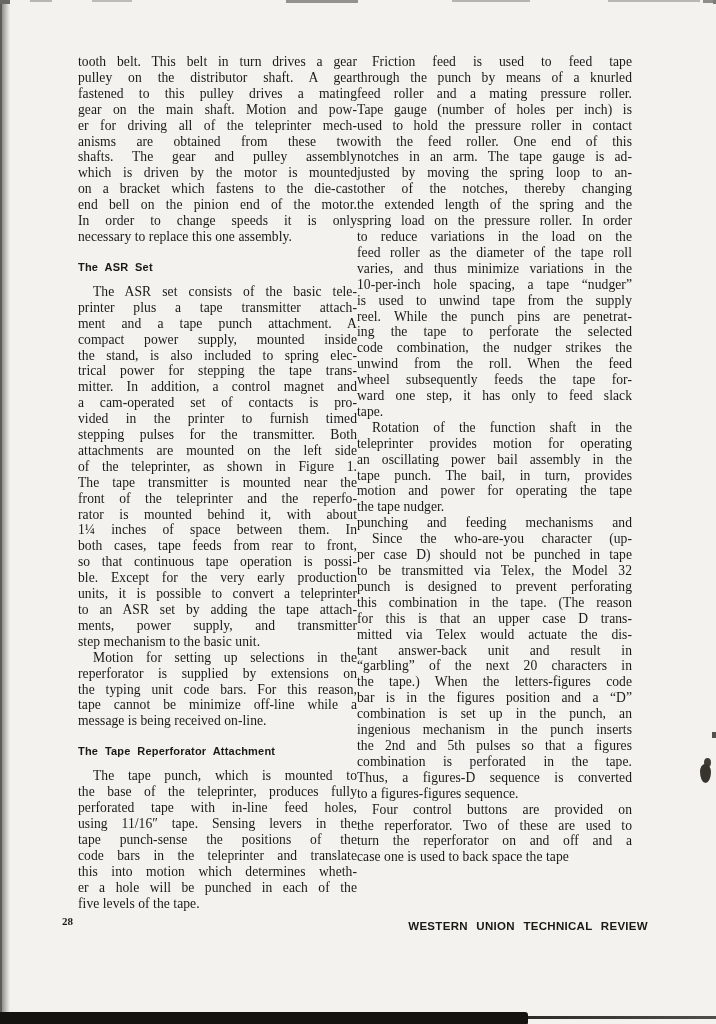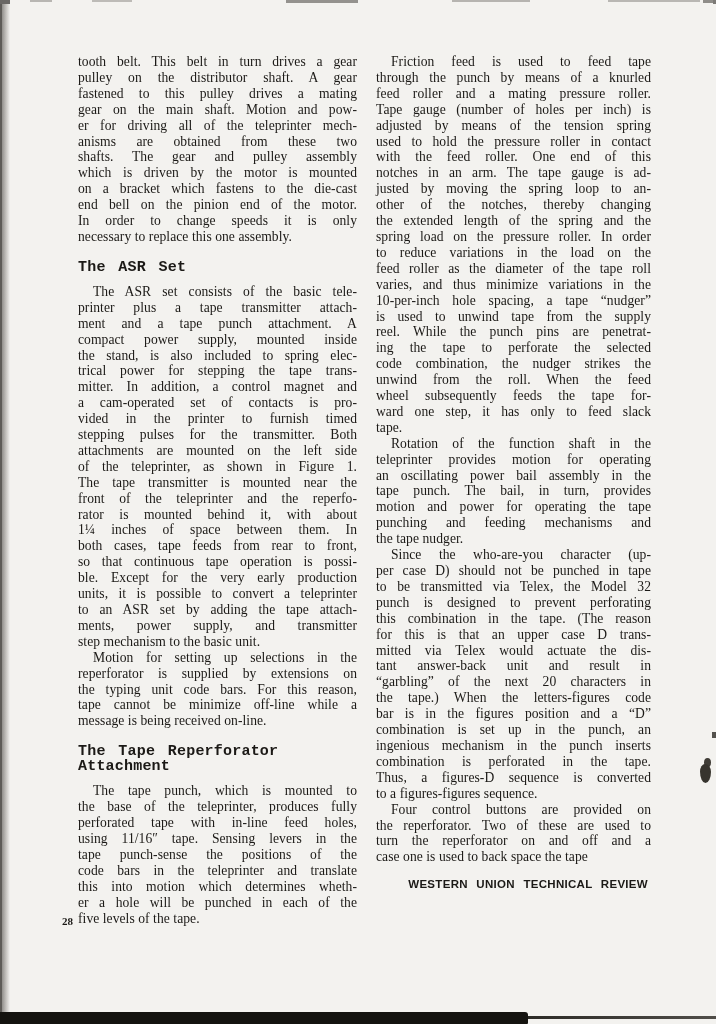--- a/index.html
+++ b/index.html
@@ -16,56 +16,55 @@
     height: 1024px;
     background: #f3f2ef;
     font-family: "Liberation Serif", serif;
     color: #1b1916;
   }
   .columns {
     position: absolute;
     left: 78px;
     top: 54px;
     display: flex;
-    gap: 19px;
   }
   .col-left  { width: 279px; }
   .col-right { width: 275px; }
   .para { margin: 0; }
   .line {
     font-size: 13.6px;
     line-height: 15.9px;
     text-align: justify;
     text-align-last: justify;
     text-justify: inter-word;
     white-space: normal;
     letter-spacing: 0.05px;
   }
   .line.last { text-align-last: left; }
   .line.indent { text-indent: 15px; }
   .heading {
-    font-family: Liberation Mono, monospace;
+    font-family: Liberation Sans, sans-serif;
     font-weight: bold;
-    font-size: 15px;
+    font-size: 11px;
     line-height: 15px;
     margin: 15px 0 9px 0;
     word-spacing: 3.5px;
     letter-spacing: 0.2px;
   }
   .page-number {
     position: absolute;
     left: 62px;
     top: 915px;
     font-family: Liberation Serif, serif;
     font-weight: bold;
     font-size: 11px;
   }
   .journal-footer {
     position: absolute;
-    top: 878px;
+    top: 920px;
     right: 68px;
     font-family: "Liberation Sans", sans-serif;
     font-weight: bold;
     font-size: 11.5px;
     letter-spacing: 0.3px;
     word-spacing: 5px;
     white-space: nowrap;
     text-align: right;
   }
   
@@ -180,21 +179,20 @@
           <div class="line">er a hole will be punched in each of the</div>
           <div class="line last">five levels of the tape.</div>
         </div>
       </div>
     <div class="col-right" id="col-right">
         <div class="para">
           <div class="line indent">Friction feed is used to feed tape</div>
           <div class="line">through the punch by means of a knurled</div>
           <div class="line">feed roller and a mating pressure roller.</div>
           <div class="line">Tape gauge (number of holes per inch) is</div>
-          <div class="line">adjusted by means of the tension spring</div>
           <div class="line">used to hold the pressure roller in contact</div>
           <div class="line">with the feed roller. One end of this</div>
           <div class="line">notches in an arm. The tape gauge is ad-</div>
           <div class="line">justed by moving the spring loop to an-</div>
           <div class="line">other of the notches, thereby changing</div>
           <div class="line">the extended length of the spring and the</div>
           <div class="line">spring load on the pressure roller. In order</div>
           <div class="line">to reduce variations in the load on the</div>
           <div class="line">feed roller as the diameter of the tape roll</div>
           <div class="line">varies, and thus minimize variations in the</div>
@@ -207,37 +205,38 @@
           <div class="line">wheel subsequently feeds the tape for-</div>
           <div class="line">ward one step, it has only to feed slack</div>
           <div class="line last">tape.</div>
         </div>
         <div class="para">
           <div class="line indent">Rotation of the function shaft in the</div>
           <div class="line">teleprinter provides motion for operating</div>
           <div class="line">an oscillating power bail assembly in the</div>
           <div class="line">tape punch. The bail, in turn, provides</div>
           <div class="line">motion and power for operating the tape</div>
+          <div class="line last">the tape nudger.</div>
           <div class="line">punching and feeding mechanisms and</div>
-          <div class="line last">the tape nudger.</div>
         </div>
         <div class="para">
           <div class="line indent">Since the who-are-you character (up-</div>
           <div class="line">per case D) should not be punched in tape</div>
           <div class="line">to be transmitted via Telex, the Model 32</div>
           <div class="line">punch is designed to prevent perforating</div>
           <div class="line">this combination in the tape. (The reason</div>
           <div class="line">for this is that an upper case D trans-</div>
           <div class="line">mitted via Telex would actuate the dis-</div>
           <div class="line">tant answer-back unit and result in</div>
           <div class="line">“garbling” of the next 20 characters in</div>
           <div class="line">the tape.) When the letters-figures code</div>
           <div class="line">bar is in the figures position and a “D”</div>
           <div class="line">combination is set up in the punch, an</div>
           <div class="line">ingenious mechanism in the punch inserts</div>
+          <div class="line">the 2nd and 5th pulses so that a figures</div>
           <div class="line">combination is perforated in the tape.</div>
           <div class="line">Thus, a figures-D sequence is converted</div>
           <div class="line last">to a figures-figures sequence.</div>
         </div>
         <div class="para">
           <div class="line indent">Four control buttons are provided on</div>
           <div class="line">the reperforator. Two of these are used to</div>
           <div class="line">turn the reperforator on and off and a</div>
           <div class="line last">case one is used to back space the tape</div>
         </div>

